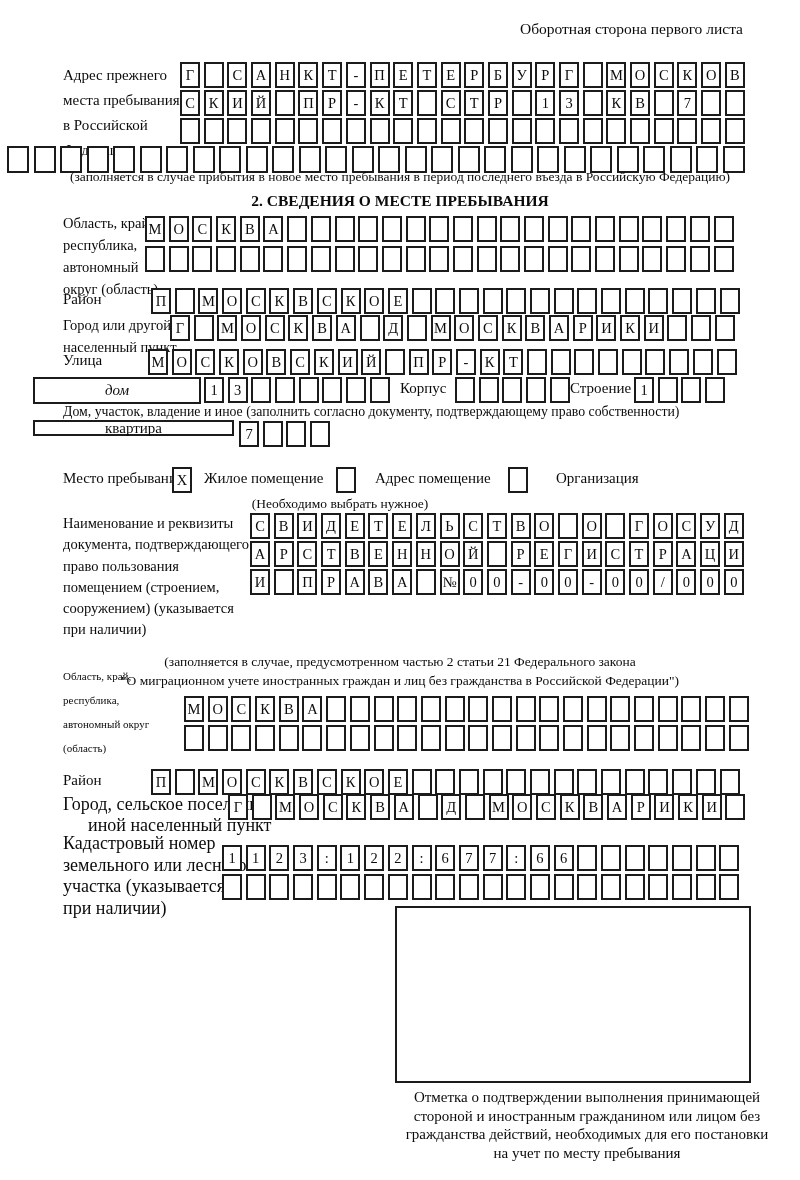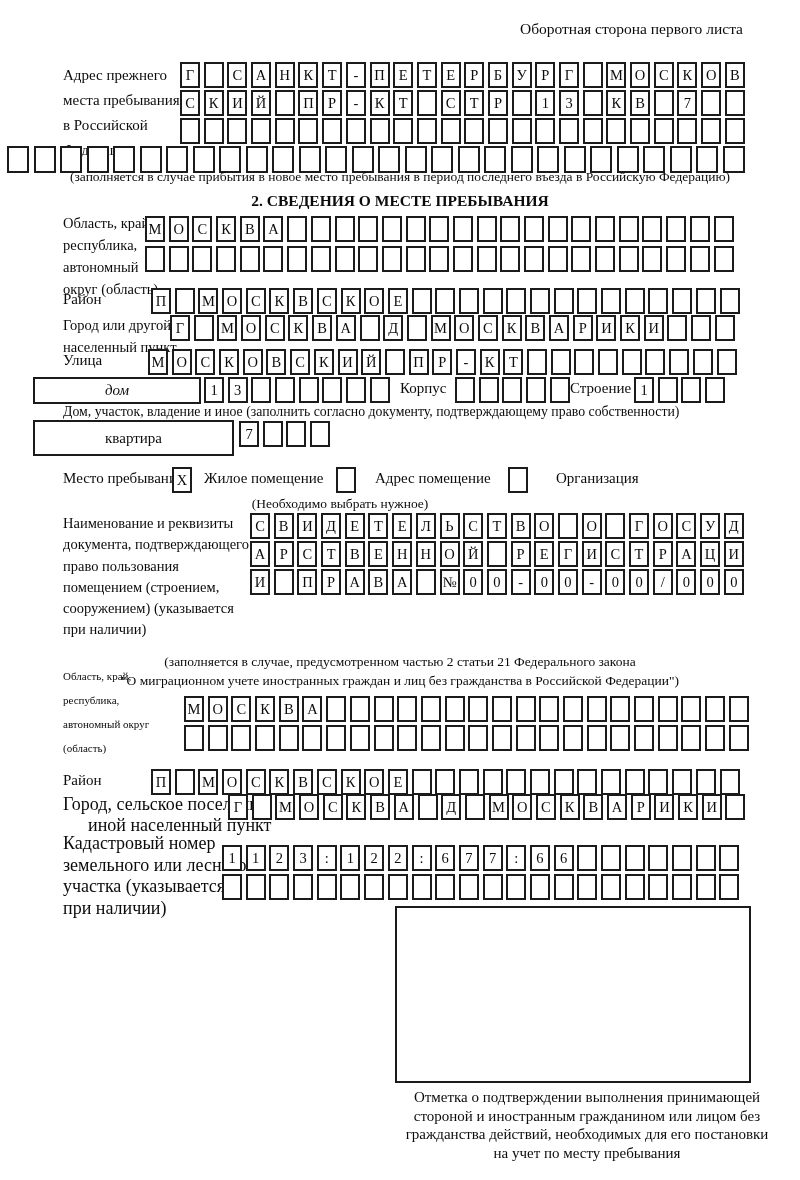--- a/index.html
+++ b/index.html
@@ -309,21 +309,21 @@
     </div>
   <div class="txt" style="left:570px;top:380px;">Строение</div>
   <div class="cellrow" style="left:634px;top:377px;">
       <div class="cell">1</div>
       <div class="cell"></div>
       <div class="cell"></div>
       <div class="cell"></div>
     </div>
   <div class="txt" style="left:63px;top:404px;font-size:13.8px;">Дом, участок, владение и иное (заполнить согласно документу, подтверждающему право собственности)</div>
 
-  <div class="widebox" style="left:33px;top:420px;width:201px;height:36px;">квартира</div>
+  <div class="widebox" style="left:33px;top:420px;width:201px;height:16px;">квартира</div>
   <div class="cellrow" style="left:239px;top:421px;">
       <div class="cell">7</div>
       <div class="cell"></div>
       <div class="cell"></div>
       <div class="cell"></div>
     </div>
 
   <div class="txt" style="left:63px;top:470px;">Место пребывания:</div>
   <div class="cell abs" style="left:172px;top:467px;">X</div>
   <div class="txt" style="left:204px;top:470px;">Жилое помещение</div>

